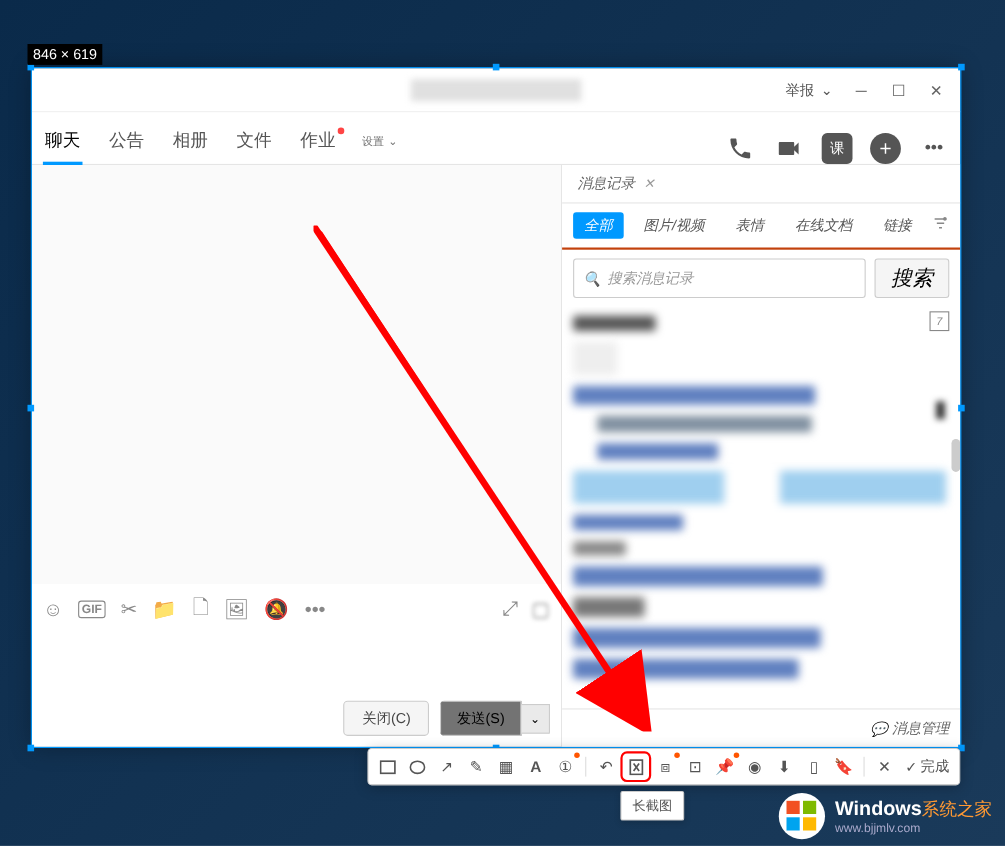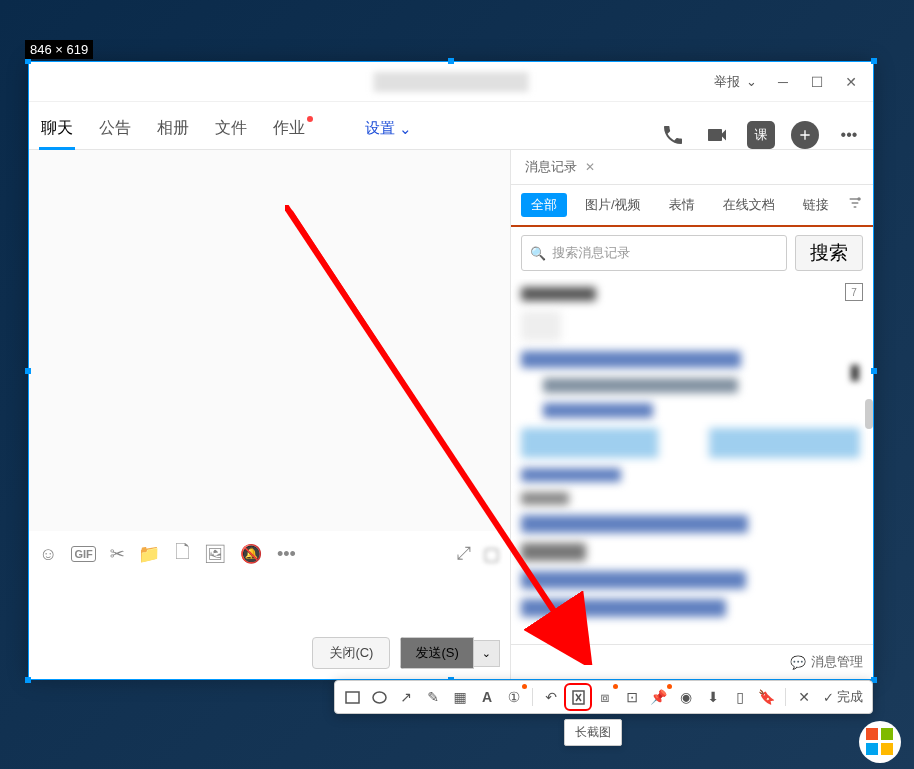--- a/index.html
+++ b/index.html
@@ -20,42 +20,42 @@
     .title-controls { display: flex; align-items: center; gap: 6px; margin-left: auto; }
     .title-btn { width: 28px; height: 28px; display: flex; align-items: center; justify-content: center; color: #666; cursor: pointer; font-size: 14px; }
     .dropdown-menu { font-size: 13px; color: #555; padding: 4px 6px; display: flex; align-items: center; cursor: pointer; gap: 6px; }
     
     .tab-bar { height: 48px; display: flex; align-items: flex-end; padding: 0 10px; border-bottom: 1px solid #e5e5e5; }
     .tabs { display: flex; gap: 22px; }
     .tab { font-size: 16px; color: #555; padding: 10px 2px; cursor: pointer; position: relative; }
     .tab.active { color: #000; font-weight: 500; }
     .tab.active::after { content: ''; position: absolute; bottom: -1px; left: 0; right: 0; height: 3px; background: #0099ff; }
     .tab .dot { position: absolute; top: 8px; right: -6px; width: 6px; height: 6px; background: #ff4444; border-radius: 50%; }
-    .settings-tab { font-size: 15px; color: #1d4ed8; display: flex; align-items: center; gap: 4px; cursor: pointer; margin-left: 36px; }
+    .settings-tab { font-size: 10px; color: #737373; display: flex; align-items: center; gap: 4px; cursor: pointer; }
     
     .tab-actions { margin-left: auto; display: flex; gap: 16px; align-items: center; }
     .action-icon { width: 28px; height: 28px; color: #555; cursor: pointer; display: flex; align-items: center; justify-content: center; }
     .action-icon.circle { background: #555; color: #fff; border-radius: 50%; }
     .action-icon.square { background: #555; color: #fff; border-radius: 5px; font-size: 13px; }
     
     .main-area { display: flex; height: calc(100% - 88px); }
     .chat-pane { flex: 1; display: flex; flex-direction: column; border-right: 1px solid #e5e5e5; }
     .chat-content { flex: 1; position: relative; background: #fafafa; }
     
     .input-toolbar { padding: 8px 10px; background: #fff; display: flex; gap: 14px; align-items: center; }
     .input-icon { color: #888; font-size: 18px; cursor: pointer; }
     .input-toolbar-right { margin-left: auto; display: flex; gap: 12px; }
     
     .send-row { padding: 10px; display: flex; justify-content: flex-end; gap: 10px; align-items: center; }
     .btn { padding: 6px 16px; border: 1px solid #ccc; background: #f5f5f5; border-radius: 4px; cursor: pointer; font-size: 13px; color: #444; }
     .btn-send { display: flex; align-items: center; border-radius: 4px; overflow: hidden; }
     .btn-send-main { padding: 6px 14px; border: 1px solid #ccc; background: #737373; font-size: 13px; }
     .btn-send-arrow { padding: 6px 8px; border: 1px solid #ccc; border-left: none; background: #eaeaea; font-size: 11px; }
     
-    .history-panel { width: 362px; display: flex; flex-direction: column; background: #fff; }
+    .history-panel { width: 362px; display: flex; flex-direction: column; background: #fff; font-style: italic; }
     .history-tab { padding: 8px 14px; font-size: 13px; color: #666; border-bottom: 1px solid #e5e5e5; display: flex; align-items: center; gap: 8px; }
     .history-tab .close-x { cursor: pointer; color: #999; font-size: 12px; }
     
     .filter-tabs { padding: 8px 10px; display: flex; gap: 8px; align-items: center; border-bottom: 2px solid #c2410c; }
     .filter-tab { padding: 3px 10px; font-size: 13px; color: #555; cursor: pointer; border-radius: 3px; }
     .filter-tab.active { background: #0099ff; color: #fff; }
     .filter-icon { margin-left: auto; color: #888; cursor: pointer; }
     
     .search-row { padding: 8px 10px; display: flex; gap: 8px; }
     .search-box { flex: 1; border: 1px solid #ccc; border-radius: 3px; padding: 4px 8px; display: flex; align-items: center; gap: 6px; font-size: 13px; color: #999; }
@@ -294,13 +294,20 @@
 <div class="tooltip">长截图</div>
 
 <div class="watermark">
   <svg class="wm-logo" viewBox="0 0 44 44">
     <circle cx="22" cy="22" r="21" fill="#fff"></circle>
     <rect x="8" y="8" width="12" height="12" fill="#f25022"></rect>
     <rect x="23" y="8" width="12" height="12" fill="#7fba00"></rect>
     <rect x="8" y="23" width="12" height="12" fill="#00a4ef"></rect>
     <rect x="23" y="23" width="12" height="12" fill="#ffb900"></rect>
   </svg>
+  <div class="wm-text">
+    <div class="wm-title">
+      <span class="brand">Windows</span>
+      <span class="suffix">系统之家</span>
+    </div>
+    <div class="wm-url">www.bjjmlv.com</div>
+  </div>
 </div>
 
 </body></html>

